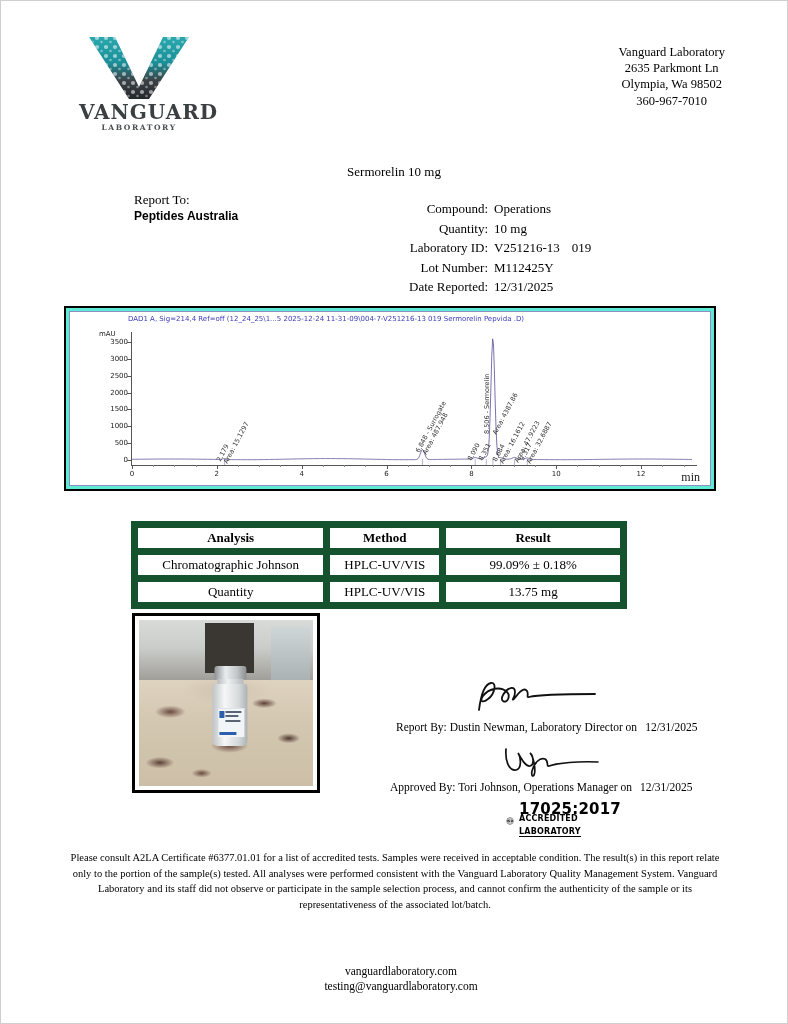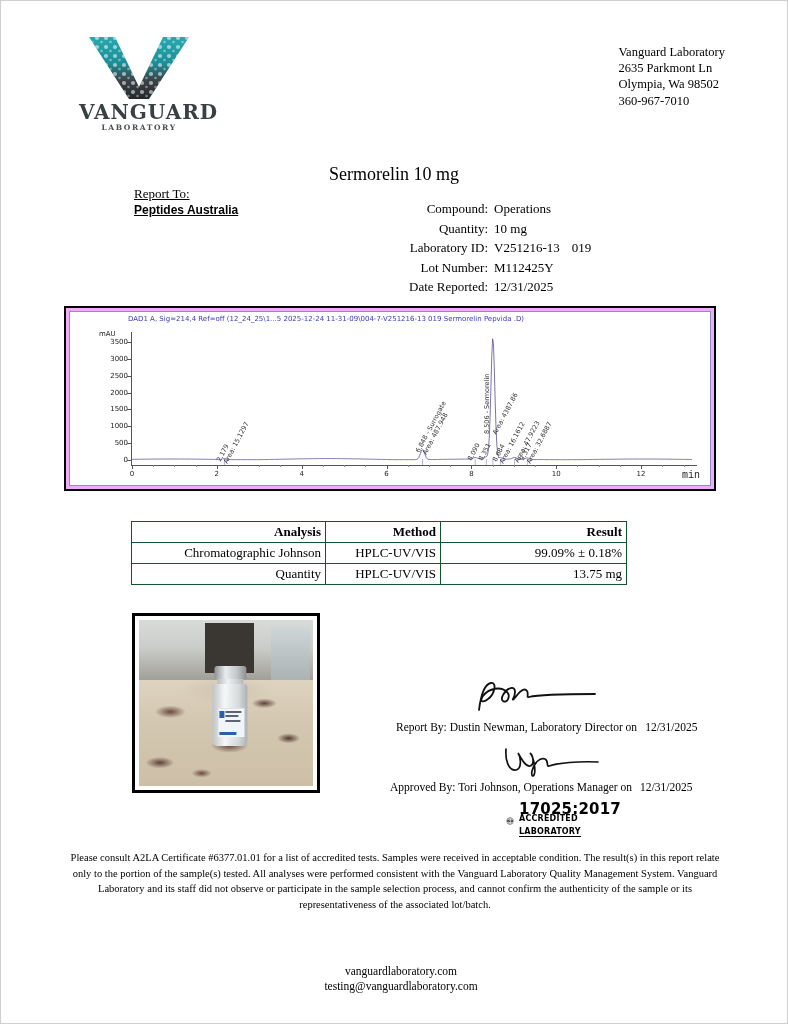--- a/index.html
+++ b/index.html
@@ -57,49 +57,48 @@
     font-size: 7.5px;
     letter-spacing: 1.6px;
     color: #4a4f52;
     margin-top: 1px;
   }
 
   .address {
     position: absolute;
     right: 62px;
     top: 43px;
-    text-align: left;
+    text-align: center;
     font-size: 12.5px;
     line-height: 16.2px;
   }
 
   .doc-title {
     position: absolute;
     left: 0; right: 0;
     top: 124px;
     text-align: center;
     font-size: 35px;
     letter-spacing: 0.3px;
   }
   .doc-subtitle {
     position: absolute;
     left: 0; right: 0;
     top: 163px;
     text-align: center;
-    font-size: 18px;
+    font-size: 13px;
   }
 
   
   .report-to {
     position: absolute;
     left: 133px;
-    top: 184px;
+    top: 190px;
     font-size: 13px;
     line-height: 17px;
-    text-decoration: underline;
   }
   .report-to .recipient { font-weight: bold; font-family: "Liberation Sans", sans-serif; font-size: 12px; }
 
   .meta-table {
     position: absolute;
     left: 408px;
     top: 198px;
     font-size: 13px;
     border-collapse: collapse;
   }
@@ -113,21 +112,21 @@
   .meta-suffix { padding-left: 12px; }
 
   
   .chrom-frame {
     position: absolute;
     left: 63px;
     top: 305px;
     width: 652px;
     height: 185px;
     border: 2px solid #000;
-    background: #f0abfc;
+    background: #5eead4;
     box-sizing: border-box;
   }
   .chrom-inner {
     position: absolute;
     left: 3px; top: 3px;
     width: 642px;
     height: 175px;
     border: 1px solid #8e8ec0;
     box-sizing: border-box;
     background: #fff;
@@ -204,22 +203,22 @@
     font-family: "DejaVu Sans", sans-serif;
     font-size: 7px;
     color: #222;
     transform: translateX(-50%);
     white-space: nowrap;
   }
   .xunit {
     position: absolute;
     top: 5px;
     right: -2px;
-    font-family: Liberation Mono, monospace;
-    font-size: 10px;
+    font-family: Liberation Serif, serif;
+    font-size: 12px;
     color: #222;
   }
   .ytick {
     position: absolute;
     left: 0;
     width: 4px;
     height: 1px;
     background: #555;
   }
   .peak-label {
@@ -238,22 +237,22 @@
   
   .results {
     position: absolute;
     left: 130px;
     top: 520px;
     width: 496px;
     border-collapse: collapse;
     font-size: 13px;
   }
   .results th, .results td {
-    border: 1px solid #14532d;
-    text-align: right;
+    border: 7px solid #14532d;
+    text-align: center;
     height: 18px;
     padding: 1px 4px;
   }
   .results th {
     font-weight: bold;
     font-family: "Liberation Serif", serif;
   }
   .results .col-analysis { width: 194px; }
   .results .col-method { width: 112px; }
   .results .col-result { width: 190px; }

